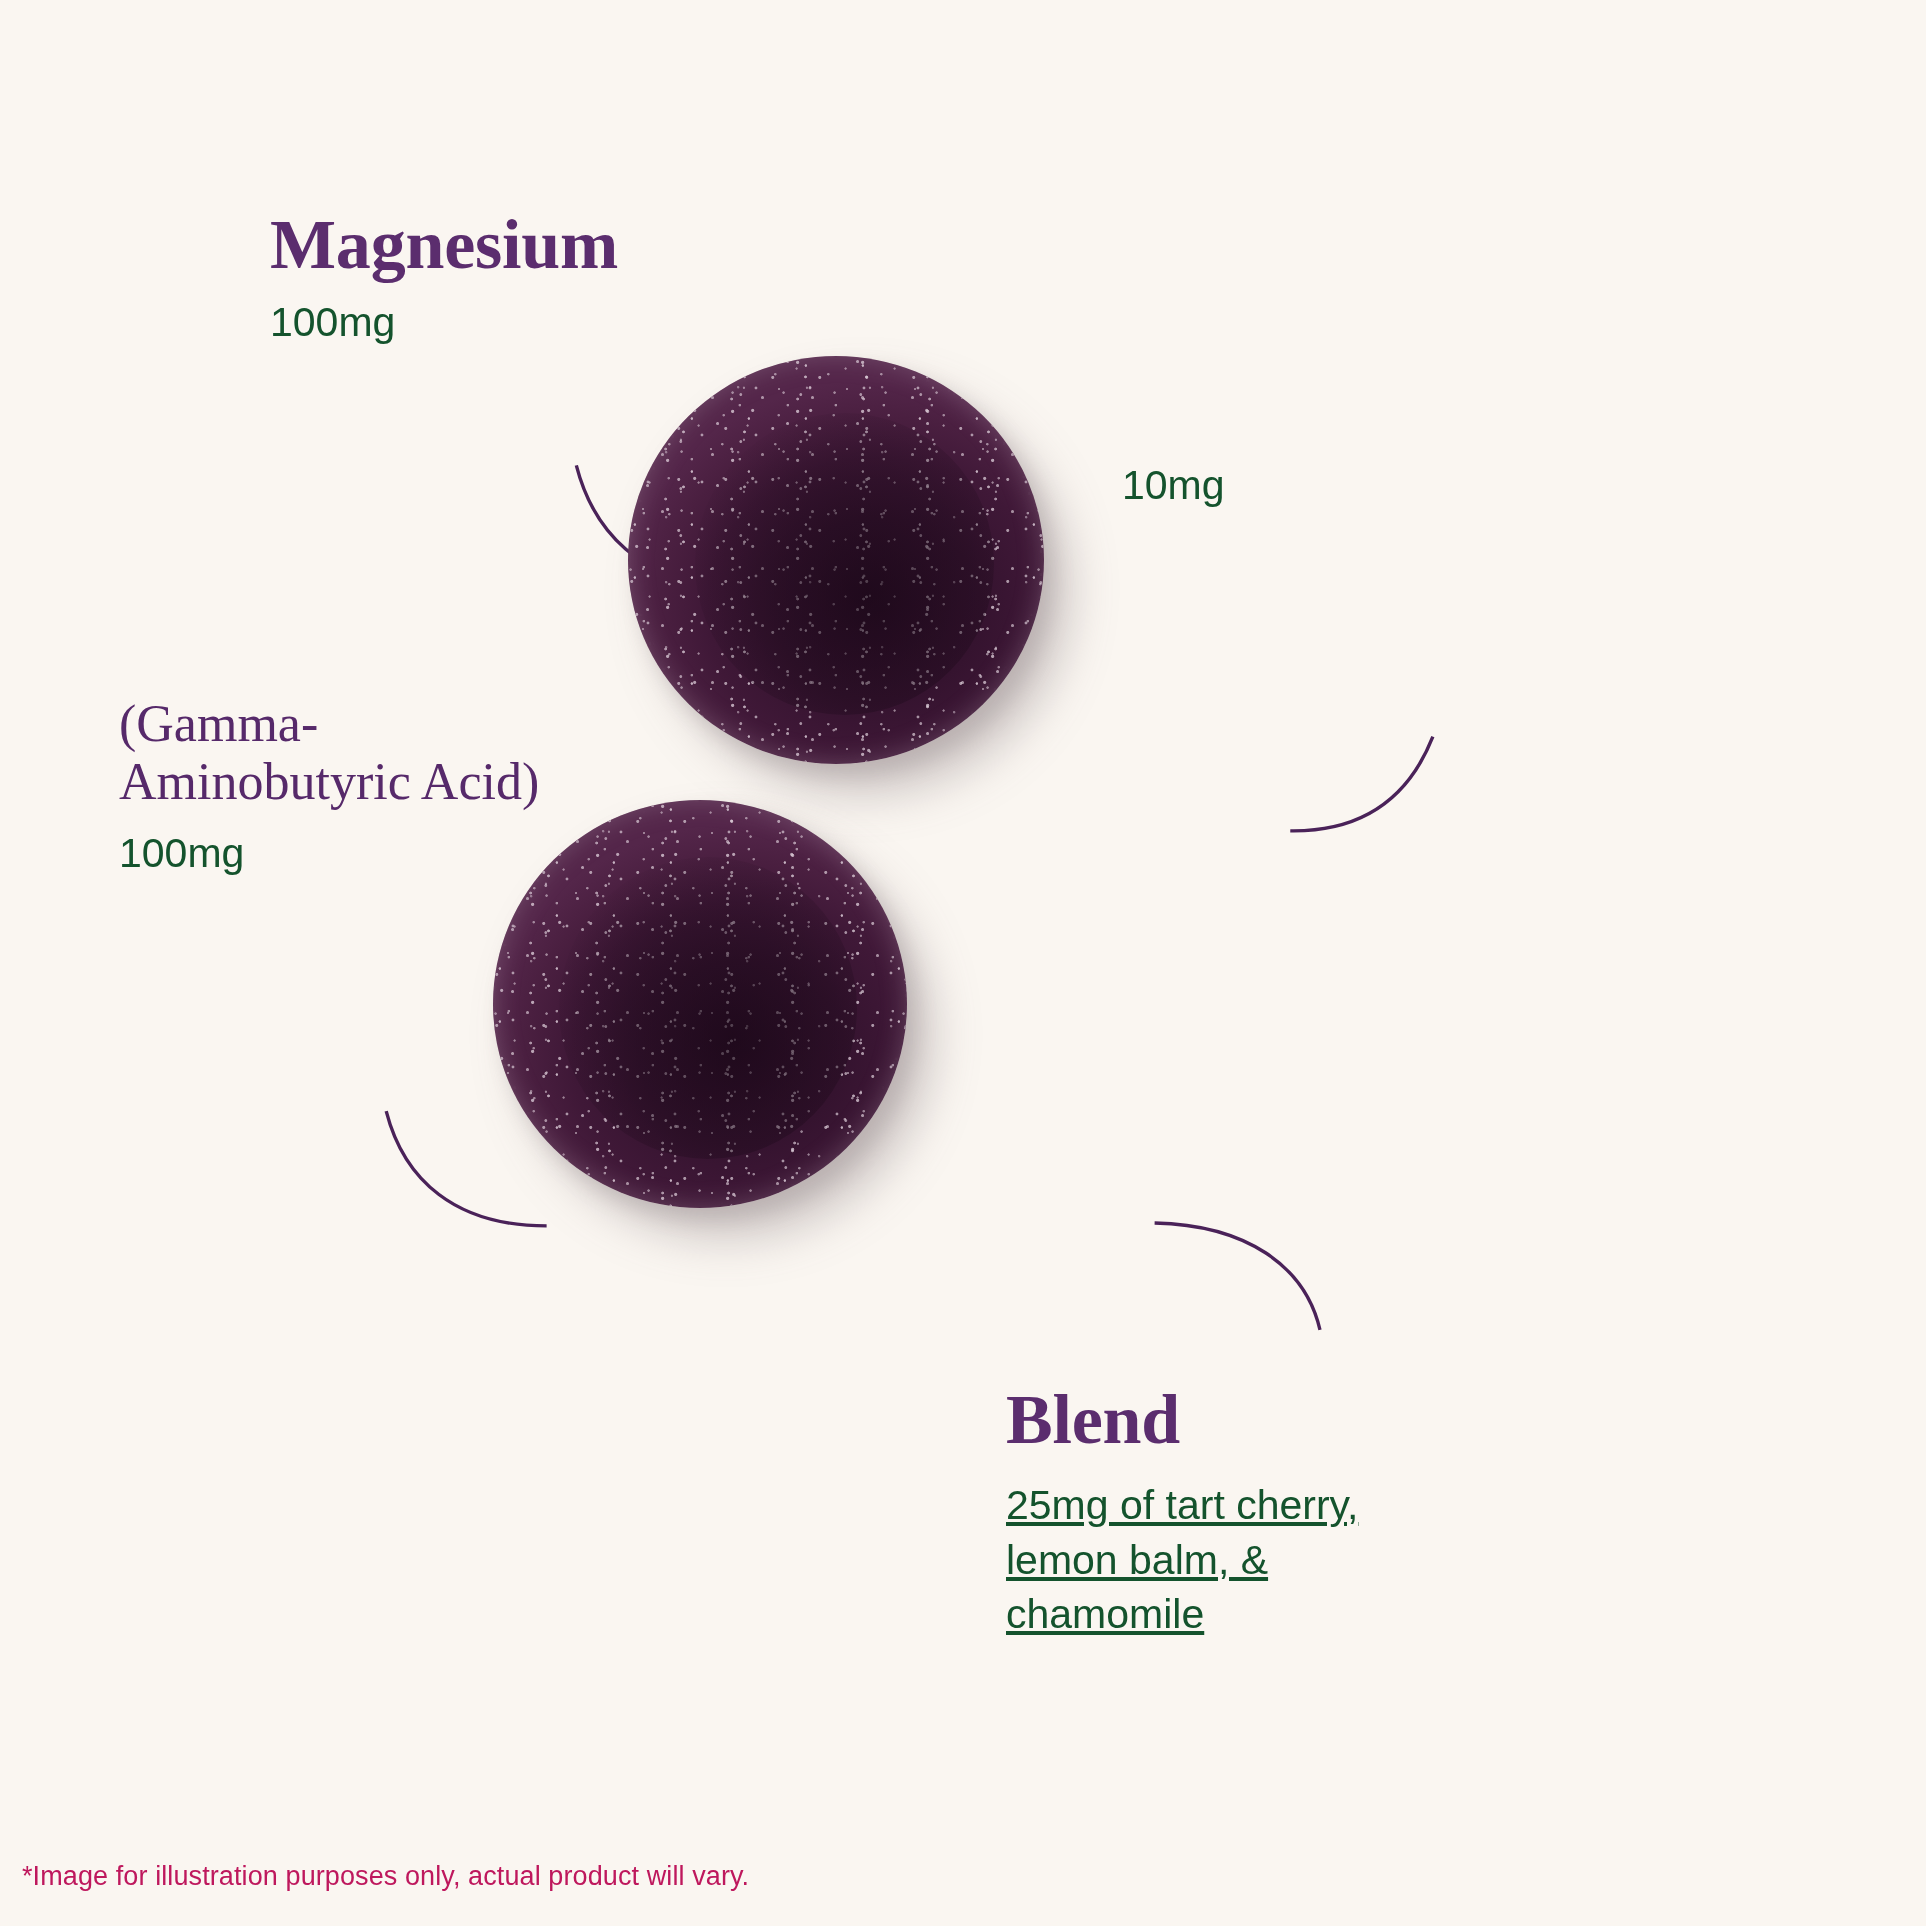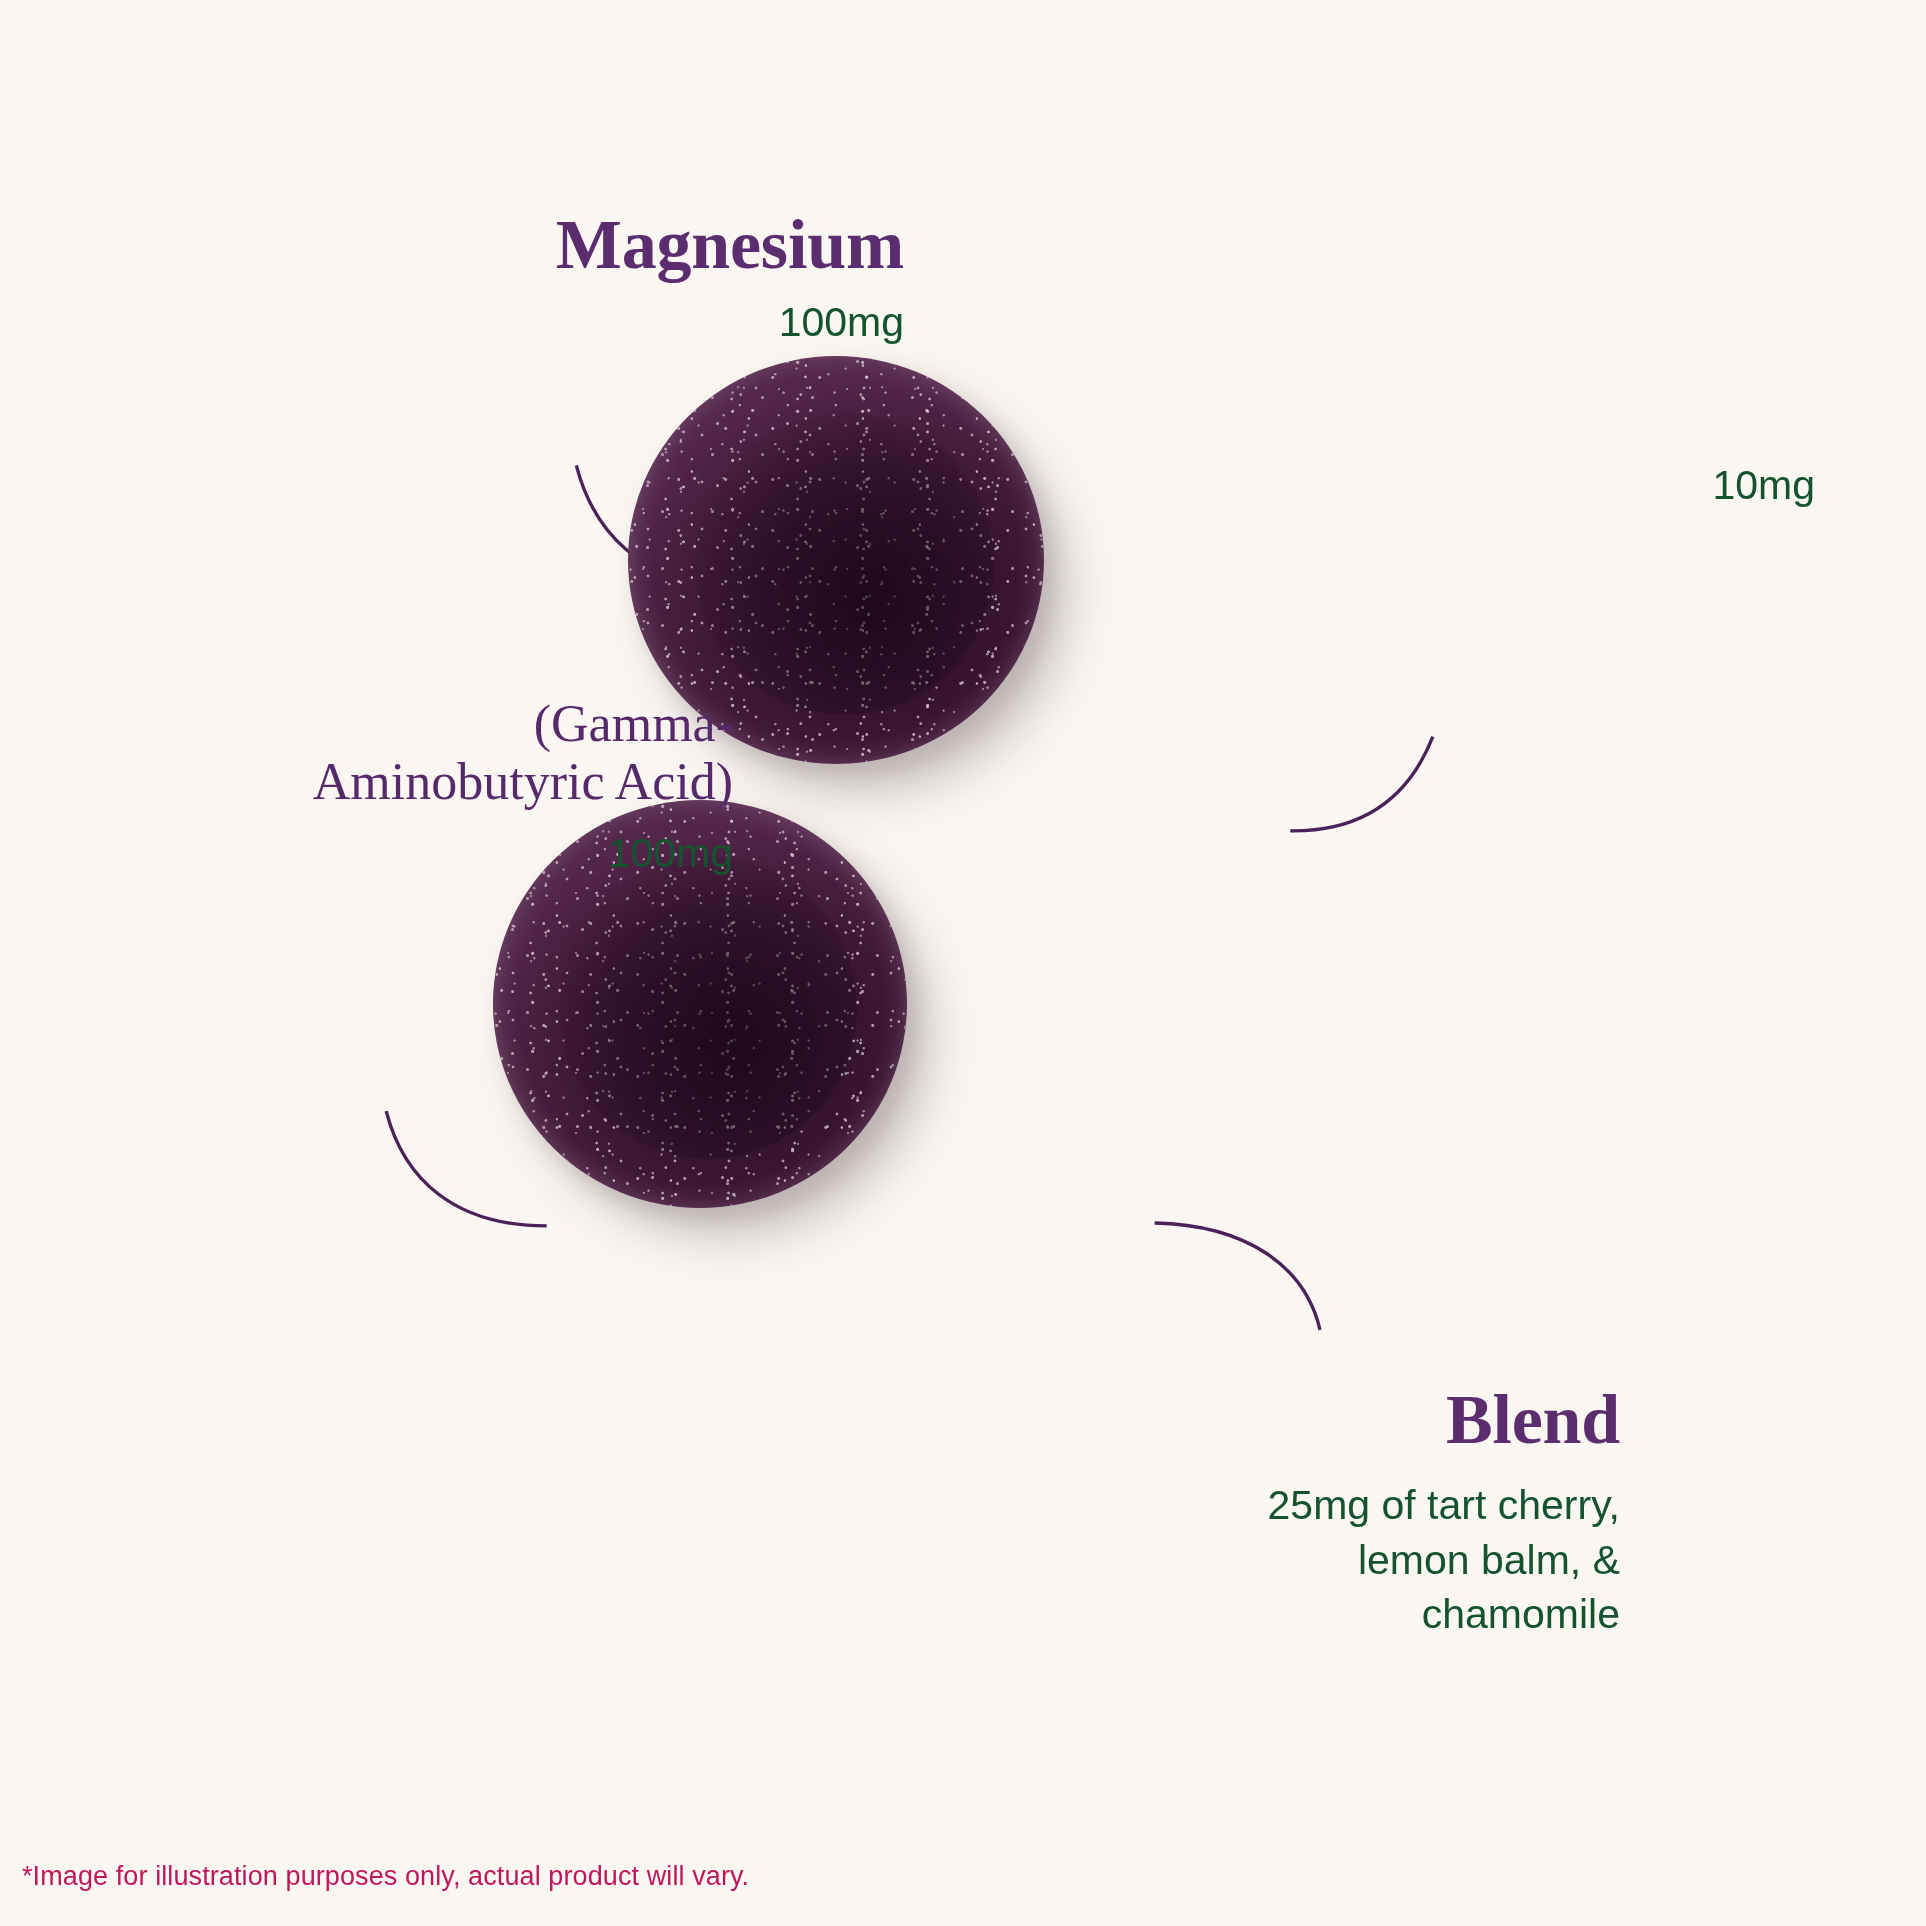--- a/index.html
+++ b/index.html
@@ -8,21 +8,20 @@
     width:1927px; height:1927px;
     background:#faf6f1;
     font-family:"Liberation Sans", sans-serif;
     overflow:hidden;
   }
 
   #stage {
     position:relative;
     width:1619px; height:1927px;
     background:#faf6f1;
-    text-align:right;
   }
 
   
   #leaders {
     position:absolute; left:0; top:0;
     width:1927px; height:1927px;
     pointer-events:none;
   }
   #leaders path {
     fill:none;
@@ -133,21 +132,21 @@
   #block-b6 .heading { font-size:70px; line-height:1.03; }
   #block-b6 .dose    { font-size:41px; line-height:1.2; margin-top:25px; }
 
   #block-gaba { left:119px; top:693px; width:614px; }
   #block-gaba .heading       { font-size:70px; line-height:1.03; }
   #block-gaba .subhead-serif { font-size:52px; line-height:1.12; margin-top:2px; }
   #block-gaba .dose          { font-size:41px; line-height:1.2; margin-top:18px; }
 
   #block-botanical { left:1006px; top:1384px; width:614px; }
   #block-botanical .heading { font-size:70px; line-height:1.03; }
-  #block-botanical .dose    { font-size:41px; line-height:1.33; margin-top:22px; }
+  #block-botanical .dose    { font-size:41px; line-height:1.33; margin-top:22px;text-decoration:underline; }
 
   #footnote {
     position:absolute;
     left:22px; top:1861px;
     font-family:"Liberation Sans", sans-serif;
     font-size:27px;
     color:#be185d;
     letter-spacing:0.1px;
   }
 </style>

